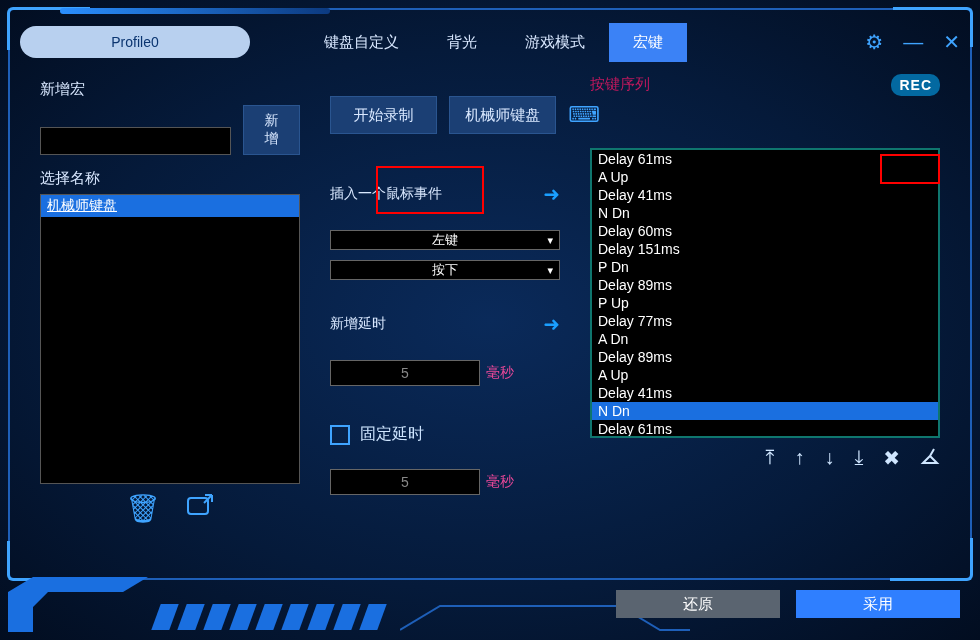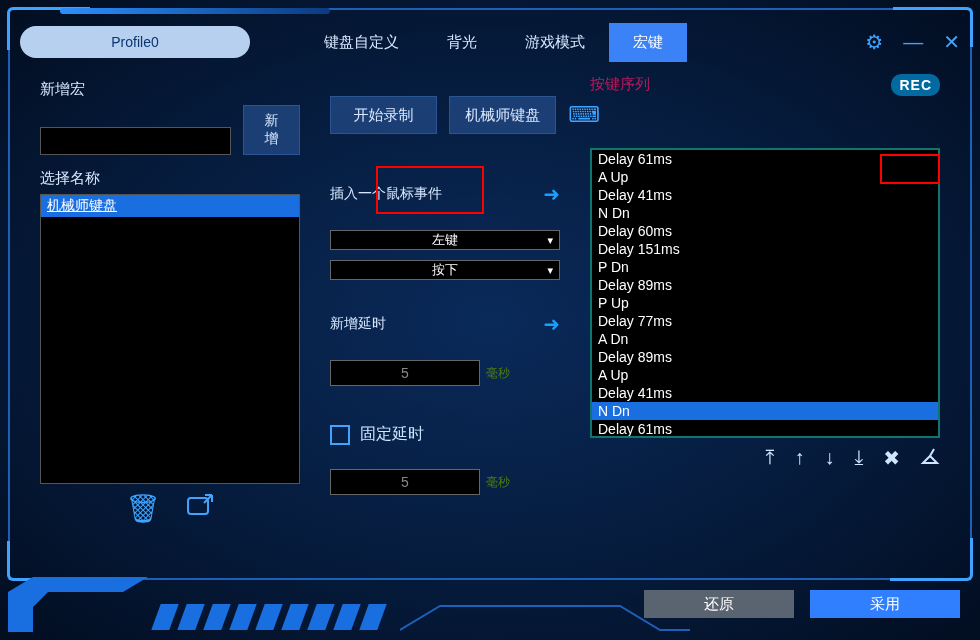--- a/index.html
+++ b/index.html
@@ -99,21 +99,21 @@
   .select {
     flex:1; height:26px; background:#000; border:1px solid #666; color:#fff;
     display:flex; align-items:center; justify-content:center; font-size:13px;
     position:relative; cursor:pointer;
   }
   .select::after{ content:"▾"; position:absolute; right:6px; color:#fff; font-size:11px;}
   .num-input {
     width:150px; height:26px; background:#000; border:1px solid #666; color:#888;
     text-align:center; font-size:14px;
   }
-  .unit { font-size:12px; color:#4d7c0f; margin-left:6px;}
+  .unit { font-size:14px; color:#ec4899; margin-left:6px;}
   .inline { display:flex; align-items:center; }
   .chk {
     width:20px; height:20px; border:2px solid #3fa4ff; background:transparent;
     margin-right:10px; cursor:pointer;
   }
 
   .col3 { flex:1; display:flex; flex-direction:column; padding-top:68px; position:relative;}
   .seq-header { position:absolute; top:-5px; left:0; font-size:15px; color:#be185d;}
   .rec-badge {
     position:absolute; top:-6px; right:0; background:#0369a1; color:#fff;
@@ -146,21 +146,21 @@
   }
   .corner-shape {
     position:absolute; bottom:8px; left:8px; width:140px; height:55px;
   }
   .corner-shape svg { width:100%; height:100%; }
   .bottom-line {
     position:absolute; bottom:6px; left:400px; width:290px; height:34px;
   }
   .bottom-btns { margin-left:auto; display:flex; gap:16px; }
   .btn-footer {
-    width:150px; height:28px; font-size:15px; cursor:pointer;
+    width:164px; height:28px; font-size:15px; cursor:pointer;
     border:none; color:#fff;
   }
   .btn-restore { background:#5a6470; }
   .btn-apply   { background:#2f7fff; }
 
   
   .seq-list::-webkit-scrollbar { width:16px; background:#1a1a1a;}
   .seq-list::-webkit-scrollbar-thumb { background:#666; }
 </style>
 </head>

